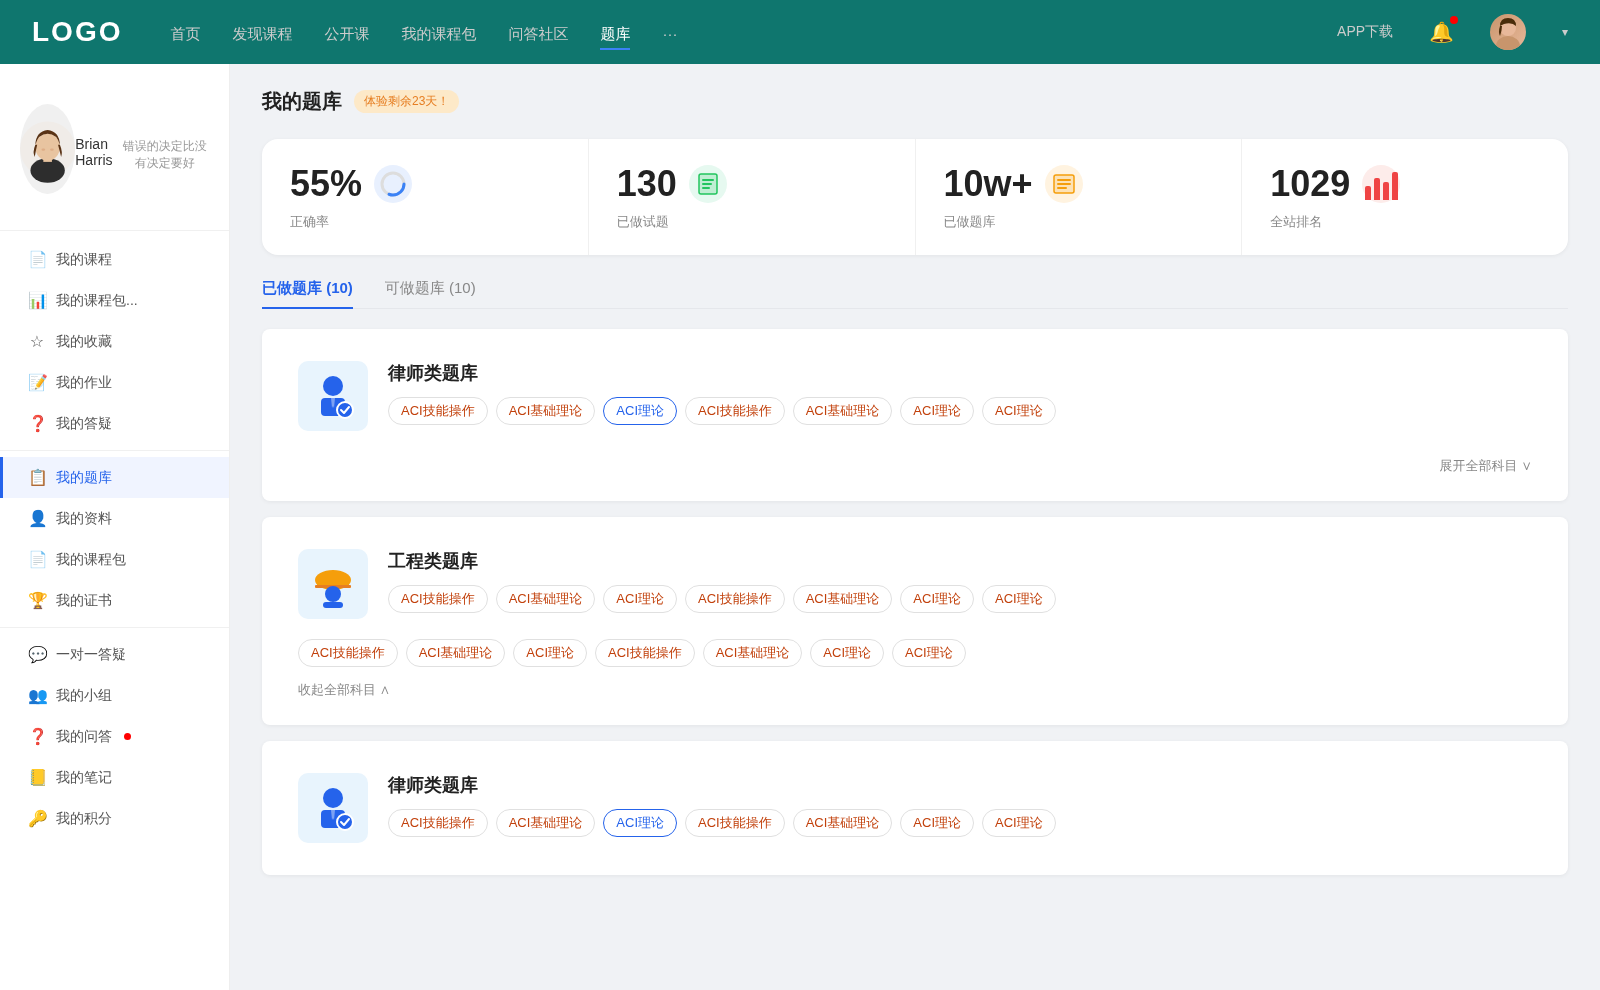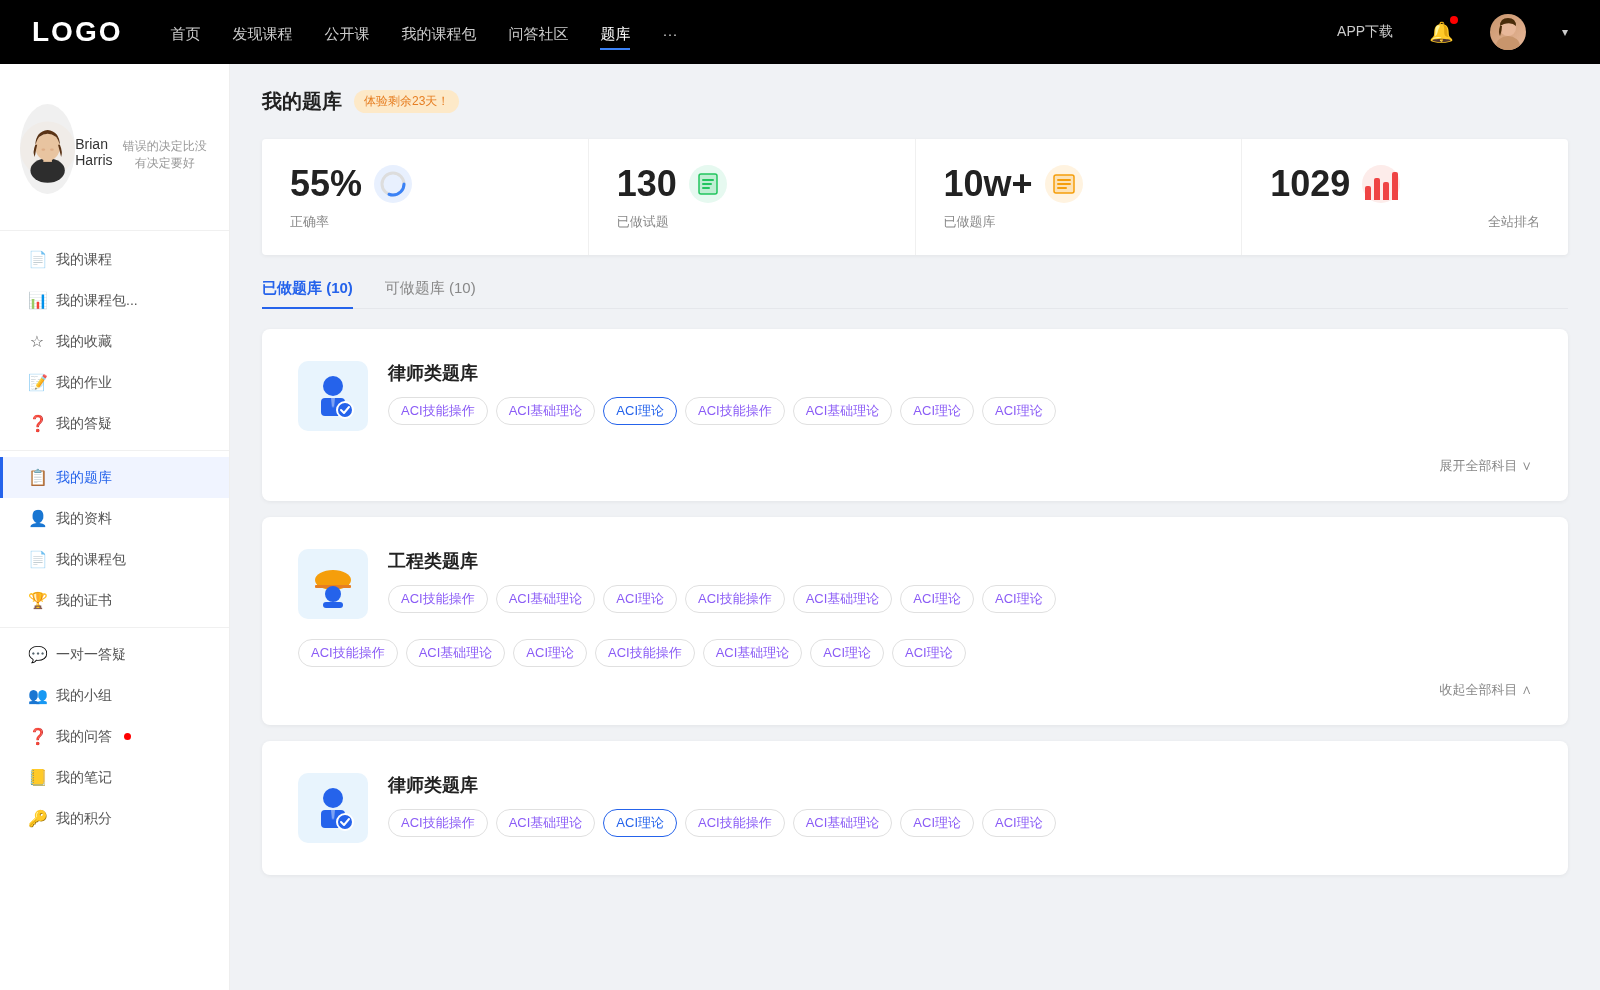--- a/index.html
+++ b/index.html
@@ -1,20 +1,20 @@
 <!DOCTYPE html>
 <html><head>
   <meta charset="utf-8">
   <style>
     * { box-sizing: border-box; margin: 0; padding: 0; }
     body { font-family: -apple-system, BlinkMacSystemFont, 'PingFang SC', 'Microsoft YaHei', sans-serif; background: #f0f2f5; min-height: 990px; }
 
     
     .navbar {
-      background: #000000;
+      background: #0f766e;
       height: 64px;
       display: flex;
       align-items: center;
       padding: 0 32px;
       color: white;
       position: fixed;
       top: 0; left: 0; right: 0;
       z-index: 100;
     }
     .navbar-logo {
@@ -182,34 +182,34 @@
       font-size: 12px;
       padding: 3px 10px;
       border-radius: 12px;
       font-weight: 500;
     }
 
     
     .stats-row {
       display: flex;
       background: white;
-      border-radius: 4px;
+      border-radius: 16px;
       margin-bottom: 24px;
       overflow: hidden;
       box-shadow: 0 1px 4px rgba(0,0,0,0.06);
     }
     .stat-item {
       flex: 1;
       padding: 24px 28px;
       border-right: 1px solid #f0f0f0;
       display: flex;
       flex-direction: column;
       gap: 6px;
     }
-    .stat-item:last-child { border-right: none; text-align: right; }
+    .stat-item:last-child { border-right: none; }
     .stat-top {
       display: flex;
       align-items: center;
       gap: 12px;
     }
     .stat-value {
       font-size: 36px;
       font-weight: 700;
       color: #222;
     }
@@ -289,21 +289,21 @@
       display: flex;
       flex-wrap: wrap;
       gap: 8px;
       align-items: center;
     }
     .tag {
       font-size: 13px;
       padding: 4px 12px;
       border-radius: 16px;
       border: 1px solid #e0e0e0;
-      color: #8b5cf6;
+      color: #c2410c;
       cursor: pointer;
       background: white;
     }
     .tag.selected {
       border-color: #2563eb;
       color: #2563eb;
     }
     .expand-link {
       font-size: 13px;
       color: #888;
@@ -315,21 +315,21 @@
     .tags-row2 {
       display: flex;
       flex-wrap: wrap;
       gap: 8px;
       padding: 0 24px 14px;
     }
     .collapse-link {
       font-size: 13px;
       color: #888;
       cursor: pointer;
-      text-align: right;
+      text-align: left;
       padding: 0 24px 14px;
       display: block;
     }
 
     
     .bar-mini {
       display: flex;
       align-items: flex-end;
       gap: 3px;
       height: 32px;

